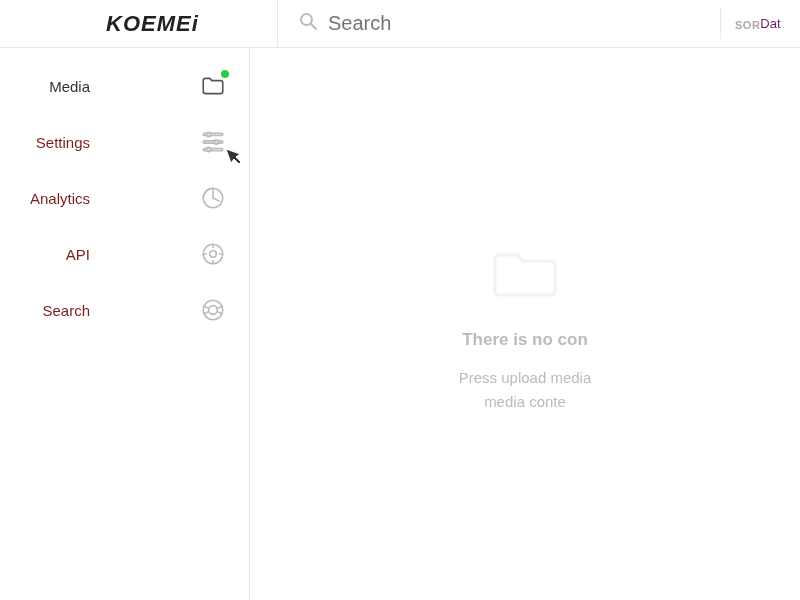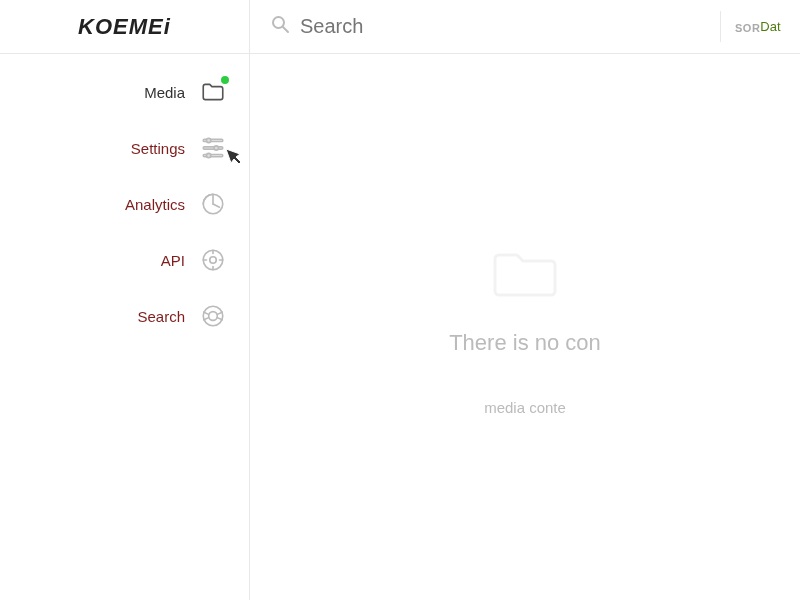--- a/index.html
+++ b/index.html
@@ -7,26 +7,27 @@
       width: 800px;
       height: 600px;
       overflow: hidden;
       font-family: -apple-system, BlinkMacSystemFont, 'Segoe UI', sans-serif;
       display: flex;
       flex-direction: column;
     }
 
     
     .topbar {
-      height: 54px;
+      height: 48px;
       display: flex;
       align-items: center;
       border-bottom: 1px solid #e8e8e8;
       background: #fff;
       flex-shrink: 0;
+      padding-left: 28px;
     }
 
     .sidebar-top {
       width: 250px;
       height: 55px;
       display: flex;
       align-items: center;
       justify-content: center;
       border-right: 1px solid #e8e8e8;
       flex-shrink: 0;
@@ -74,21 +75,21 @@
 
     .sort-label {
       font-size: 11px;
       color: #aaa;
       font-weight: 600;
       letter-spacing: 0.5px;
     }
 
     .sort-value {
       font-size: 13px;
-      color: #4d7c0f;
+      color: #701a75;
       font-weight: 500;
     }
 
     
     .main-layout {
       display: flex;
       flex: 1;
       overflow: hidden;
     }
 
@@ -99,25 +100,24 @@
       background: #fff;
       display: flex;
       flex-direction: column;
       padding-top: 10px;
       flex-shrink: 0;
     }
 
     .sidebar-item {
       display: flex;
       align-items: center;
-      justify-content: flex-end;
+      justify-content: space-between;
       padding: 12px 20px 12px 10px;
       cursor: pointer;
       position: relative;
-      gap: 12px;
     }
 
     .sidebar-item-label {
       font-size: 15px;
       color: #7f1d1d;
       text-align: right;
       min-width: 80px;
     }
 
     .sidebar-item.active .sidebar-item-label {
@@ -172,23 +172,23 @@
       gap: 16px;
     }
 
     .empty-icon {
       width: 80px;
       height: 80px;
       opacity: 0.25;
     }
 
     .empty-title {
-      font-size: 22px;
+      font-size: 17px;
       color: #bbb;
-      font-weight: 400;
+      font-weight: 700;
     }
 
     .empty-desc {
       font-size: 15px;
       color: #bbb;
       text-align: center;
       line-height: 1.6;
     }
 
     
@@ -290,21 +290,21 @@
     </div>
 
   </nav>
 
   <div class="content">
     <svg class="empty-icon" viewBox="0 0 80 80" fill="none" stroke="#ccc" stroke-width="3" stroke-linecap="round" stroke-linejoin="round">
       <path d="M10 25a4 4 0 014-4h18l6 6h28a4 4 0 014 4v26a4 4 0 01-4 4H14a4 4 0 01-4-4V25z"></path>
     </svg>
     <div class="empty-title">There is no con</div>
     <div class="empty-desc">
-      <br>
+      <span>Press upload media</span><br>
       <span>media conte</span>
     </div>
   </div>
 
 </div>
 
 <div class="cursor-pointer">
   <svg width="16" height="22" viewBox="0 0 16 22" fill="none">
     <path d="M1 1l5 14 3-4 5 5 2-2-5-5 4-3L1 1z" fill="#333" stroke="#fff" stroke-width="1"></path>
   </svg>

